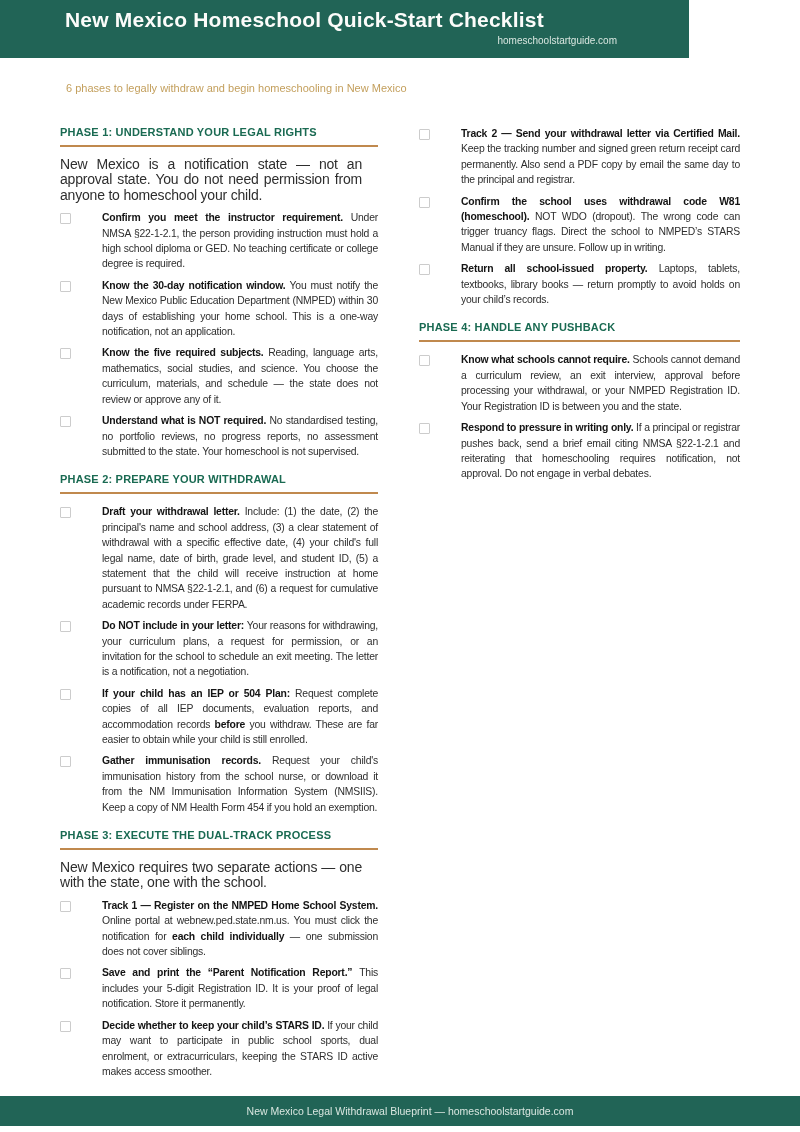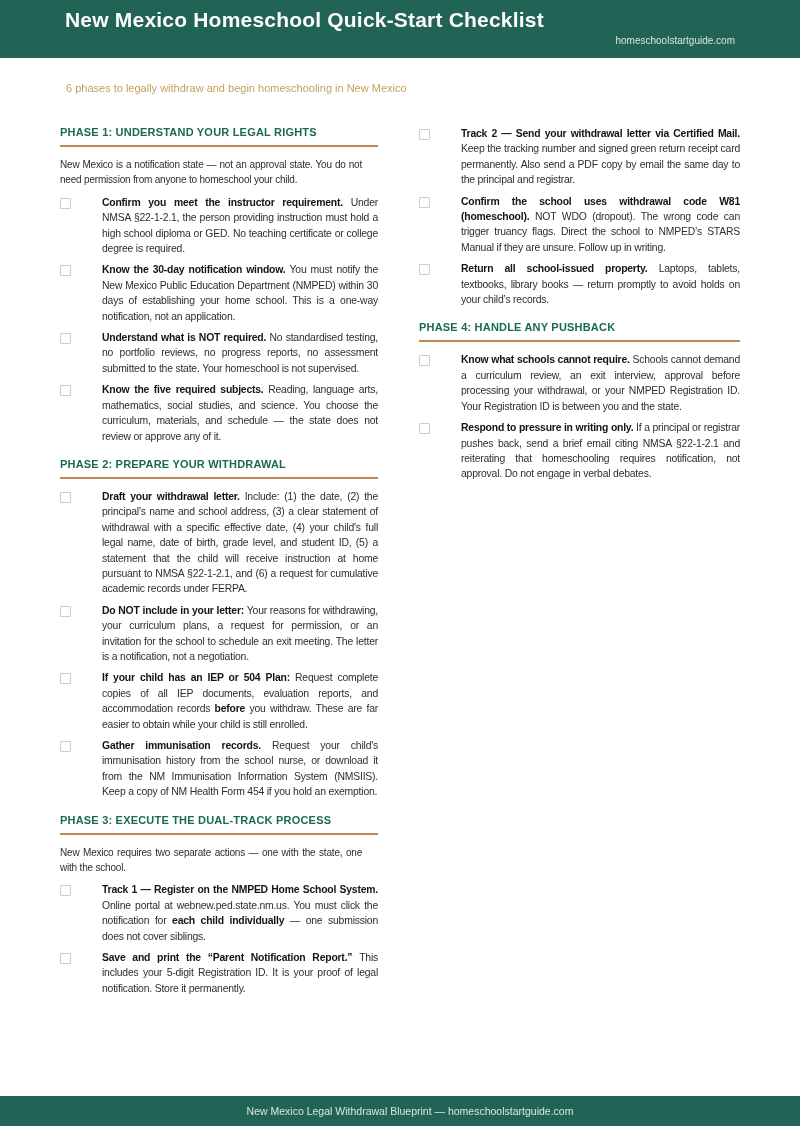--- a/index.html
+++ b/index.html
@@ -11,46 +11,46 @@
     --lead-text:#141414;
     --light-text:#d9e6e0;
     --checkbox-border:#cccccc;
   }
   html,body{margin:0;padding:0;}
   body{
     width:800px;height:1132px;position:relative;background:#ffffff;
     font-family:"Liberation Sans", sans-serif;overflow:hidden;
   }
   .header{
-    position:absolute;top:0;left:0;width:800px;height:58px;
+    position:absolute;top:0;left:0;width:689px;height:58px;
     background:var(--brand-green);
   }
   .header-title{
     position:absolute;left:65px;top:8px;margin:0;
     font-size:21px;font-weight:bold;color:#fcfcfa;letter-spacing:0.2px;
   }
   .header-subtitle{
     position:absolute;left:66px;top:35px;
     font-size:11px;color:var(--subtitle-gold);margin-top:47px;
   }
   .header-site{
-    position:absolute;right:65px;top:35px;
+    position:absolute;right:72px;top:35px;
     font-size:10px;color:var(--light-text);
   }
   .col{position:absolute;top:126px;}
   .col-left{left:60px;width:318px;}
   .col-right{left:419px;width:321px;}
   .phase-block + .phase-block{margin-top:14px;}
   h2.phase{
     margin:0;font-size:11px;font-weight:bold;color:var(--heading-green);
     letter-spacing:0.2px;
   }
   .rule{height:2px;background:var(--accent-gold);margin:7px 0 10px 0;}
   p.intro{
-    margin:0 16px 7px 0;font-size:10px;line-height:15.4px;letter-spacing:-0.2px;
+    margin:0 16px 7px 0;font-size:14px;line-height:15.4px;letter-spacing:-0.2px;
     color:var(--body-text);text-align:justify;
   }
   .item{display:flex;margin:0 0 6px 0;gap:24px;}
   .checkbox{
     flex:0 0 auto;width:9px;height:9px;border:1px solid var(--checkbox-border);
     border-radius:1px;margin:3px 7px 0 0;background:#ffffff;
   }
   .item-text{
     font-size:10.4px;line-height:15.4px;letter-spacing:-0.2px;
     color:var(--body-text);text-align:justify;
@@ -83,25 +83,25 @@
       <div class="item">
         <span class="checkbox"></span>
         <div class="item-text"><b class="lead">Confirm you meet the instructor requirement. </b><span>Under NMSA §22-1-2.1, the person providing instruction must hold a high school diploma or GED. No teaching certificate or college degree is required.</span></div>
       </div>
       <div class="item">
         <span class="checkbox"></span>
         <div class="item-text"><b class="lead">Know the 30-day notification window. </b><span>You must notify the New Mexico Public Education Department (NMPED) within 30 days of establishing your home school. This is a one-way notification, not an application.</span></div>
       </div>
       <div class="item">
         <span class="checkbox"></span>
-        <div class="item-text"><b class="lead">Understand what is NOT required. </b><span>No standardised testing, no portfolio reviews, no progress reports, no assessment submitted to the state. Your homeschool is not supervised.</span></div>
+        <div class="item-text"><b class="lead">Know the five required subjects. </b><span>Reading, language arts, mathematics, social studies, and science. You choose the curriculum, materials, and schedule — the state does not review or approve any of it.</span></div>
       </div>
       <div class="item">
         <span class="checkbox"></span>
-        <div class="item-text"><b class="lead">Know the five required subjects. </b><span>Reading, language arts, mathematics, social studies, and science. You choose the curriculum, materials, and schedule — the state does not review or approve any of it.</span></div>
+        <div class="item-text"><b class="lead">Understand what is NOT required. </b><span>No standardised testing, no portfolio reviews, no progress reports, no assessment submitted to the state. Your homeschool is not supervised.</span></div>
       </div>
     </section>
     <section class="phase-block">
       <h2 class="phase">PHASE 2: PREPARE YOUR WITHDRAWAL</h2>
       <div class="rule"></div>
       <div class="item">
         <span class="checkbox"></span>
         <div class="item-text"><b class="lead">Draft your withdrawal letter. </b><span>Include: (1) the date, (2) the principal's name and school address, (3) a clear statement of withdrawal with a specific effective date, (4) your child's full legal name, date of birth, grade level, and student ID, (5) a statement that the child will receive instruction at home pursuant to NMSA §22-1-2.1, and (6) a request for cumulative academic records under FERPA.</span></div>
       </div>
       <div class="item">
@@ -121,20 +121,24 @@
       <h2 class="phase">PHASE 3: EXECUTE THE DUAL-TRACK PROCESS</h2>
       <div class="rule"></div>
       <p class="intro">New Mexico requires two separate actions — one with the state, one with the school.</p>
       <div class="item">
         <span class="checkbox"></span>
         <div class="item-text"><b class="lead">Track 1 — Register on the NMPED Home School System. </b><span>Online portal at webnew.ped.state.nm.us. You must click the notification for </span><b class="inline-bold">each child individually</b><span> — one submission does not cover siblings.</span></div>
       </div>
       <div class="item">
         <span class="checkbox"></span>
         <div class="item-text"><b class="lead">Save and print the “Parent Notification Report.” </b><span>This includes your 5-digit Registration ID. It is your proof of legal notification. Store it permanently.</span></div>
+      </div>
+      <div class="item">
+        <span class="checkbox"></span>
+        <div class="item-text"><b class="lead">Decide whether to keep your child’s STARS ID. </b><span>If your child may want to participate in public school sports, dual enrolment, or extracurriculars, keeping the STARS ID active makes access smoother.</span></div>
       </div>
     </section>
   </div>
 <div class="col col-right">
     <section class="phase-block">
       <div class="item">
         <span class="checkbox"></span>
         <div class="item-text"><b class="lead">Track 2 — Send your withdrawal letter via Certified Mail. </b><span>Keep the tracking number and signed green return receipt card permanently. Also send a PDF copy by email the same day to the principal and registrar.</span></div>
       </div>
       <div class="item">

